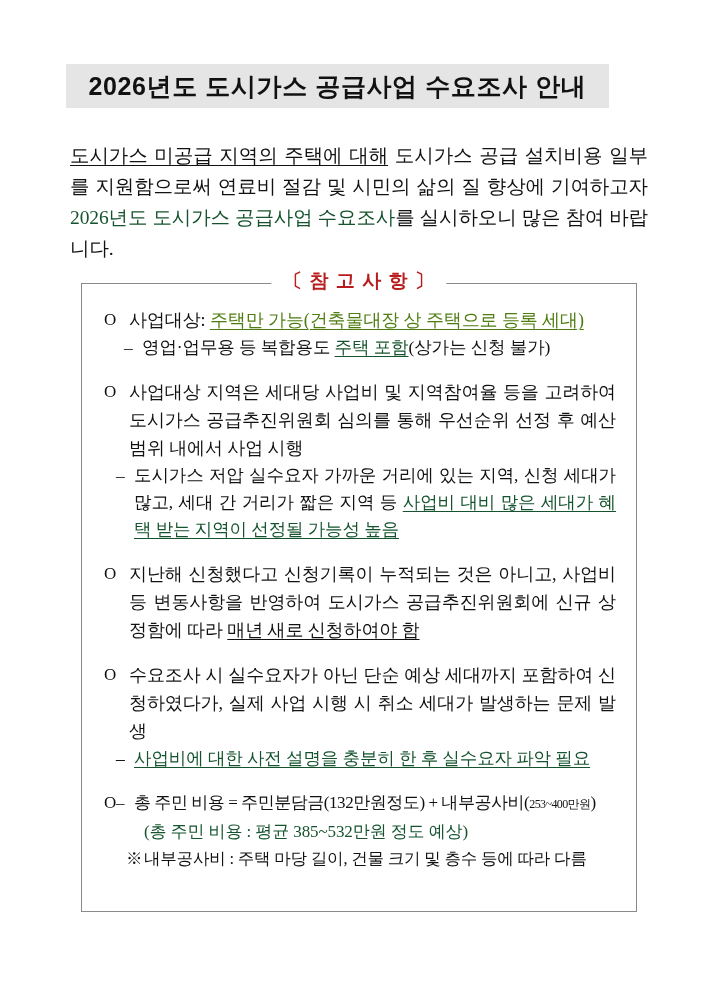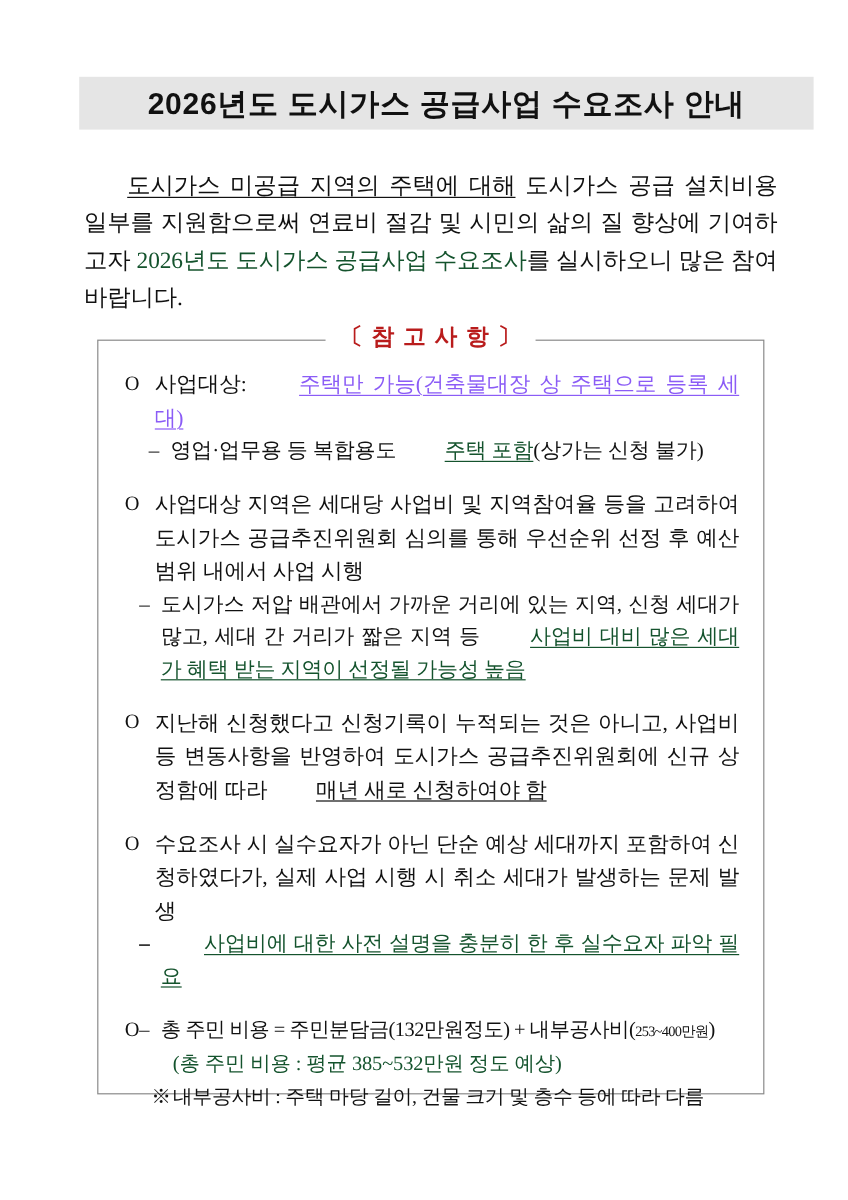--- a/index.html
+++ b/index.html
@@ -21,21 +21,21 @@
     left: 0; top: 0;
     width: 707px;
     height: 1000px;
   }
 
   
   .title-band {
     position: absolute;
     left: 66px;
     top: 64px;
-    width: 612px;
+    width: 543px;
     height: 44px;
     background: #e5e5e5;
     display: flex;
     align-items: center;
     justify-content: center;
   }
   .title-text {
     font-family: "Liberation Sans", "DejaVu Sans", sans-serif;
     font-weight: bold;
     font-size: 25px;
@@ -159,24 +159,24 @@
     letter-spacing: -0.45px;
     white-space: nowrap;
   }
   .cost-line .dash {
     position: absolute;
     left: 12px;
     top: 0;
   }
 
   
-  .red  { color: #8b5cf6; }
+  .red  { color: #4d7c0f; }
   .blue { color: #14532d; }
   .blk  { color: #111111; }
-  .u    { text-decoration: underline; text-underline-offset: 3px; text-decoration-thickness: 1px; margin-left: 36px; }
+  .u    { text-decoration: underline; text-underline-offset: 3px; text-decoration-thickness: 1px; }
   .small-num { font-size: 12px; letter-spacing: -0.6px; margin-top: 36px; }
 </style>
 </head>
 <body>
 
 <div class="page">
 
   <div class="title-band">
     <span class="title-text">2026년도 도시가스 공급사업 수요조사 안내</span>
   </div>
@@ -196,21 +196,21 @@
         <div class="sub">
           <span class="dash">–</span><span class="blk">영업·업무용 등 복합용도 </span><span class="blue u">주택 포함</span><span class="blk">(상가는 신청 불가)</span>
         </div>
       </div>
 
       <div class="item">
         <div class="item-main">
           <span class="bullet-o">O</span><span class="blk">사업대상 지역은 세대당 사업비 및 지역참여율 등을 고려하여 도시가스 공급추진위원회 심의를 통해 우선순위 선정 후 예산범위 내에서 사업 시행</span>
         </div>
         <div class="sub tight">
-          <span class="dash">–</span><span class="blk">도시가스 저압 배관에서 가까운 거리에 있는 지역, 신청 세대가 많고, 세대 간 거리가 짧은 지역 등 </span><span class="blue u">사업비 대비 많은 세대가 혜택 받는 지역이 선정될 가능성 높음 </span>
+          <span class="dash">–</span><span class="blk">도시가스 저압 실수요자 가까운 거리에 있는 지역, 신청 세대가 많고, 세대 간 거리가 짧은 지역 등 </span><span class="blue u">사업비 대비 많은 세대가 혜택 받는 지역이 선정될 가능성 높음 </span>
         </div>
       </div>
 
       <div class="item">
         <div class="item-main">
           <span class="bullet-o">O</span><span class="blk">지난해 신청했다고 신청기록이 누적되는 것은 아니고, 사업비 등 변동사항을 반영하여 도시가스 공급추진위원회에 신규 상정함에 따라 </span><span class="blk u">매년 새로 신청하여야 함</span>
         </div>
       </div>
 
       <div class="item">

